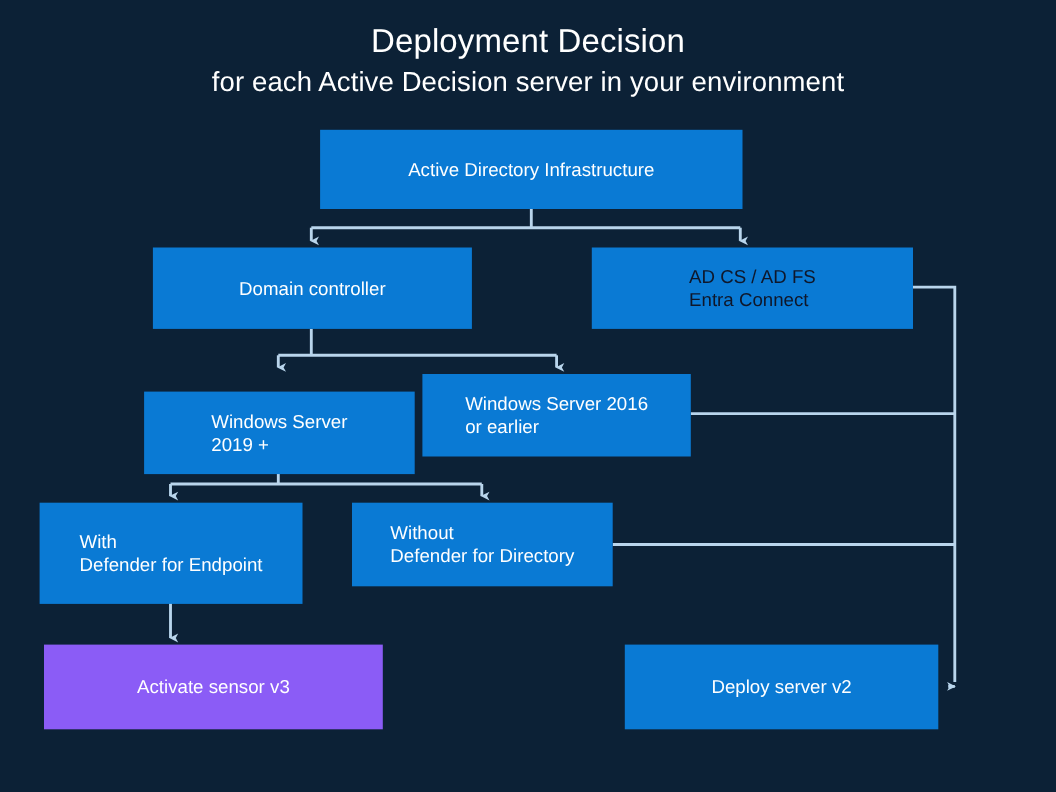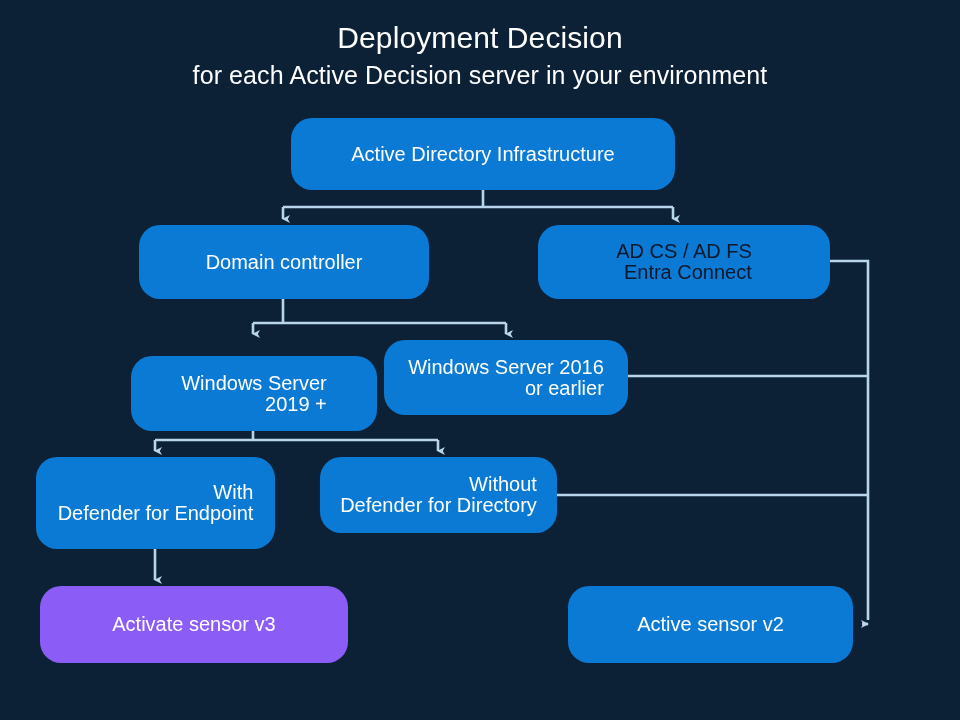--- a/index.html
+++ b/index.html
@@ -47,26 +47,25 @@
     letter-spacing: 0.1px;
   }
   .node {
     position: absolute;
     box-sizing: border-box;
     background: #0a7ad4;
     color: #ffffff;
     display: flex;
     align-items: center;
     justify-content: center;
-    text-align: right;
-    font-size: 20px;
+    text-align: left;
+    font-size: 17px;
     line-height: 21px;
     padding: 2px 6px;
     white-space: pre-line;
-    border-radius: 21px;
   }
 </style>
 </head>
 <body>
 
 <div id="stage" style="background: rgb(12, 33, 54);">
 
   <svg id="edge-layer" viewBox="0 0 960 720">
     <defs>
       <marker id="arrow-down" markerWidth="10" markerHeight="10" refX="5" refY="8" orient="auto" markerUnits="userSpaceOnUse">
@@ -114,15 +113,15 @@
 Entra Connect</div>
   <div class="node" style="left: 131px; top: 340px; width: 246px; height: 75px; background: rgb(10, 122, 212); color: rgb(255, 255, 255); margin-top: 16px;">Windows Server
 2019 +</div>
   <div class="node" style="left: 384px; top: 340px; width: 244px; height: 75px; background: rgb(10, 122, 212); color: rgb(255, 255, 255);">Windows Server 2016
 or earlier</div>
   <div class="node" style="left: 36px; top: 457px; width: 239px; height: 92px; background: rgb(10, 122, 212); color: rgb(255, 255, 255);">With
 Defender for Endpoint</div>
   <div class="node" style="left: 320px; top: 457px; width: 237px; height: 76px; background: rgb(10, 122, 212); color: rgb(255, 255, 255);">Without
 Defender for Directory</div>
   <div class="node" style="left: 40px; top: 586px; width: 308px; height: 77px; background: #8b5cf6; color: rgb(255, 255, 255);">Activate sensor v3</div>
-  <div class="node" style="left: 568px; top: 586px; width: 285px; height: 77px; background: rgb(10, 122, 212); color: rgb(255, 255, 255);">Active sensor v2</div>
+  <div class="node" style="left: 568px; top: 586px; width: 285px; height: 77px; background: rgb(10, 122, 212); color: rgb(255, 255, 255);">Deploy server v2</div>
 
 </div>
 
 </body></html>

